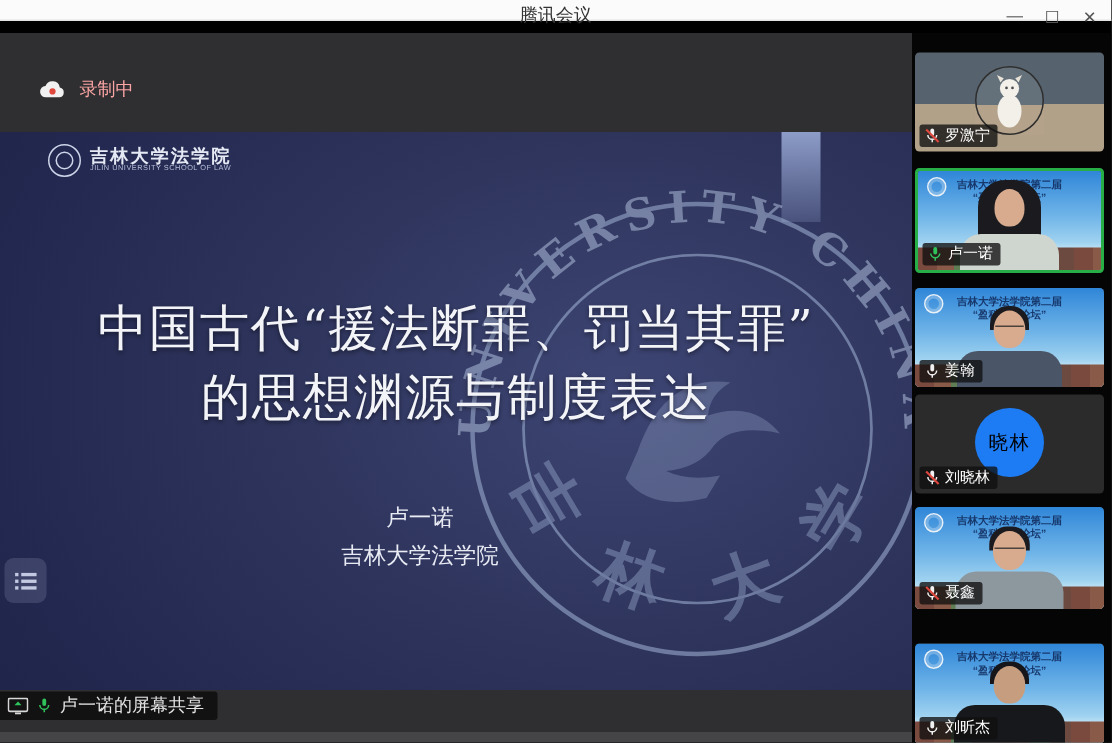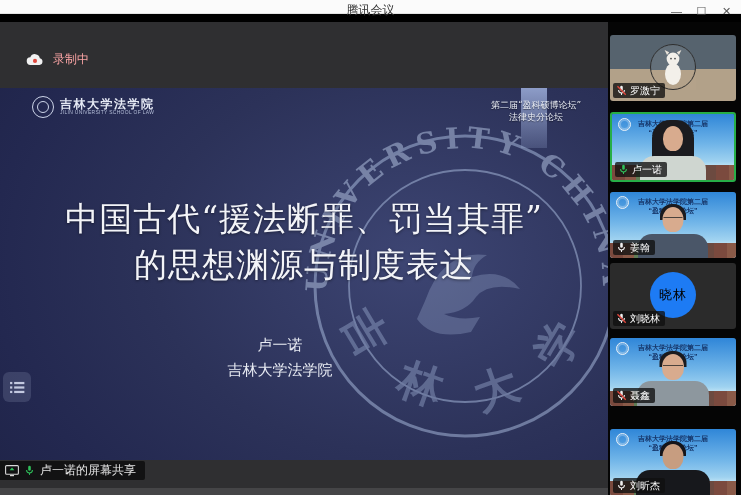--- a/index.html
+++ b/index.html
@@ -88,24 +88,20 @@
 
     <div class="logo">
       <span class="logo-seal"></span>
       <span class="logo-stack">
         <span class="logo-cn">吉林大学法学院</span>
         <span class="logo-en">JILIN UNIVERSITY SCHOOL OF LAW</span>
       </span>
     </div>
 
     <div class="forum-stripe"></div>
-    <div class="forum-text">
-      <div>第二届“盈科硕博论坛”</div>
-      <div>法律史分论坛</div>
-    </div>
 
     <svg class="watermark" viewBox="0 0 380 380">
       <g opacity="0.5">
         <circle cx="190" cy="190" r="150" fill="none" stroke="#aec0e2" stroke-width="3"></circle>
         <circle cx="190" cy="190" r="116" fill="none" stroke="#aec0e2" stroke-width="1.8"></circle>
         <defs>
           <path id="arcTop" d="M 52 190 A 138 138 0 0 1 328 190" fill="none"></path>
           <path id="arcBot" d="M 72 232 A 127 127 0 0 0 308 232" fill="none"></path>
         </defs>
         <text font-size="29" font-weight="bold" letter-spacing="7" fill="#b9c9e6" font-family="'DejaVu Serif',serif">

